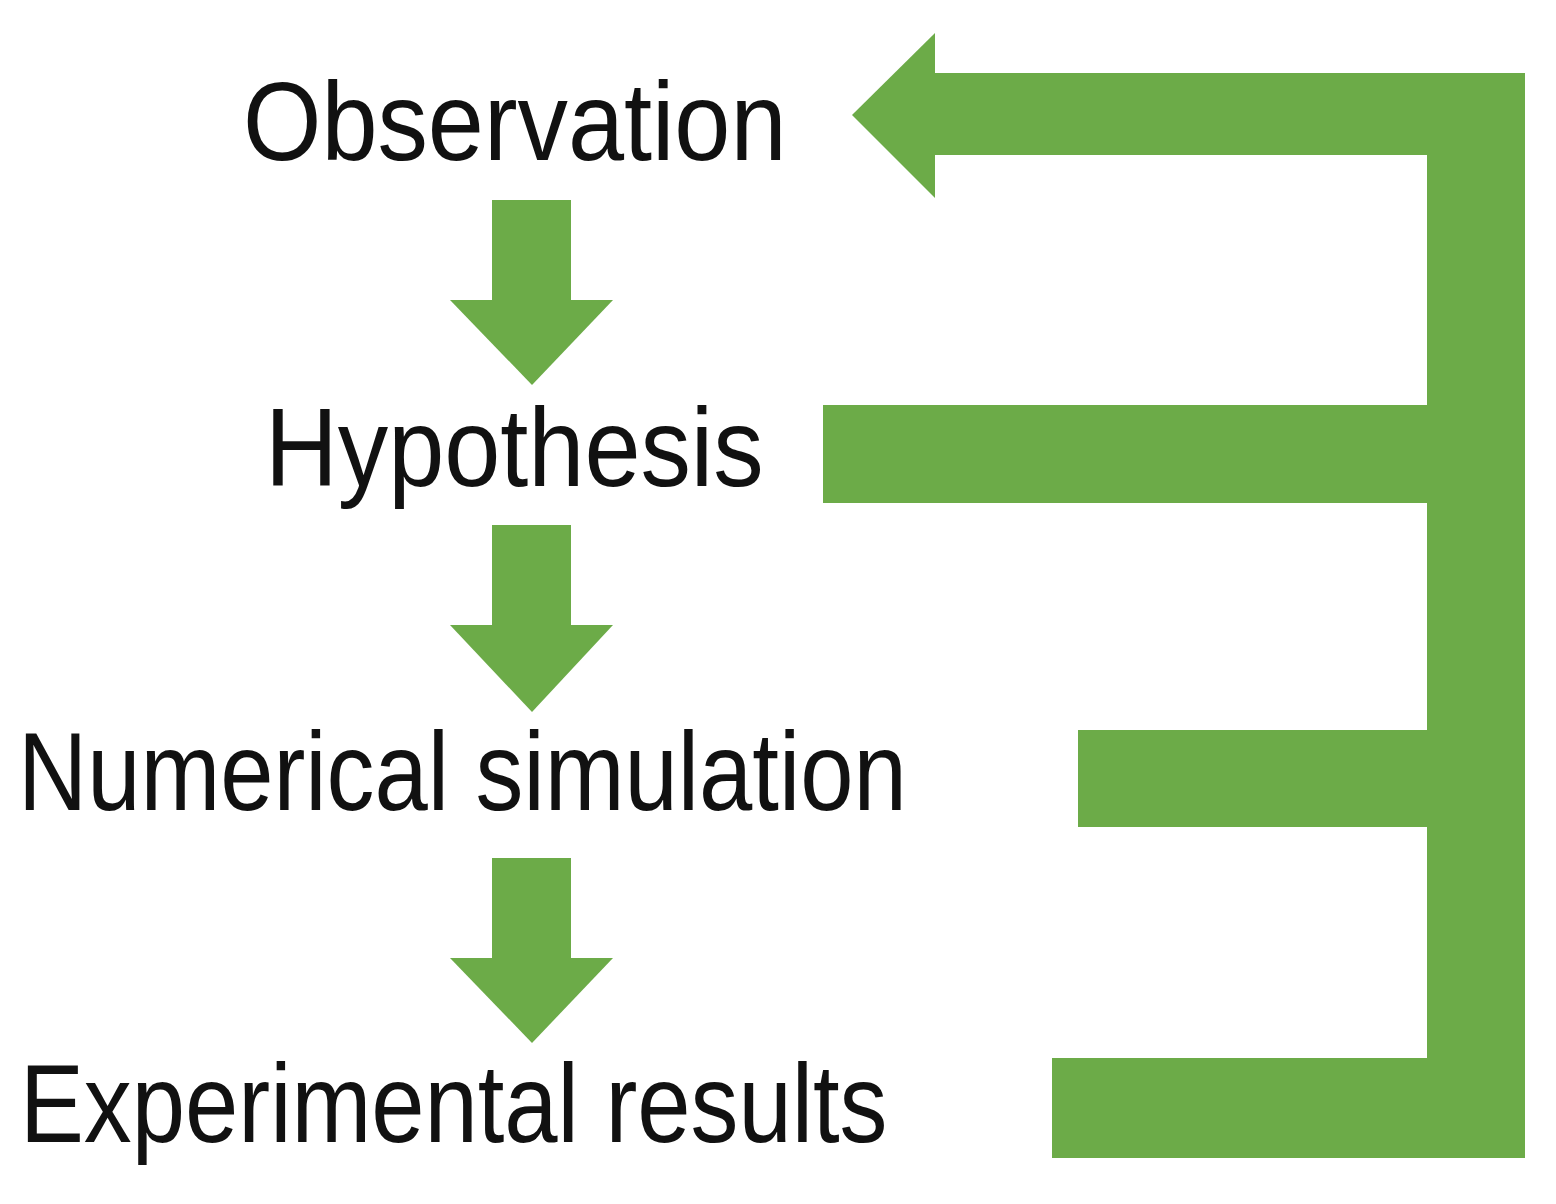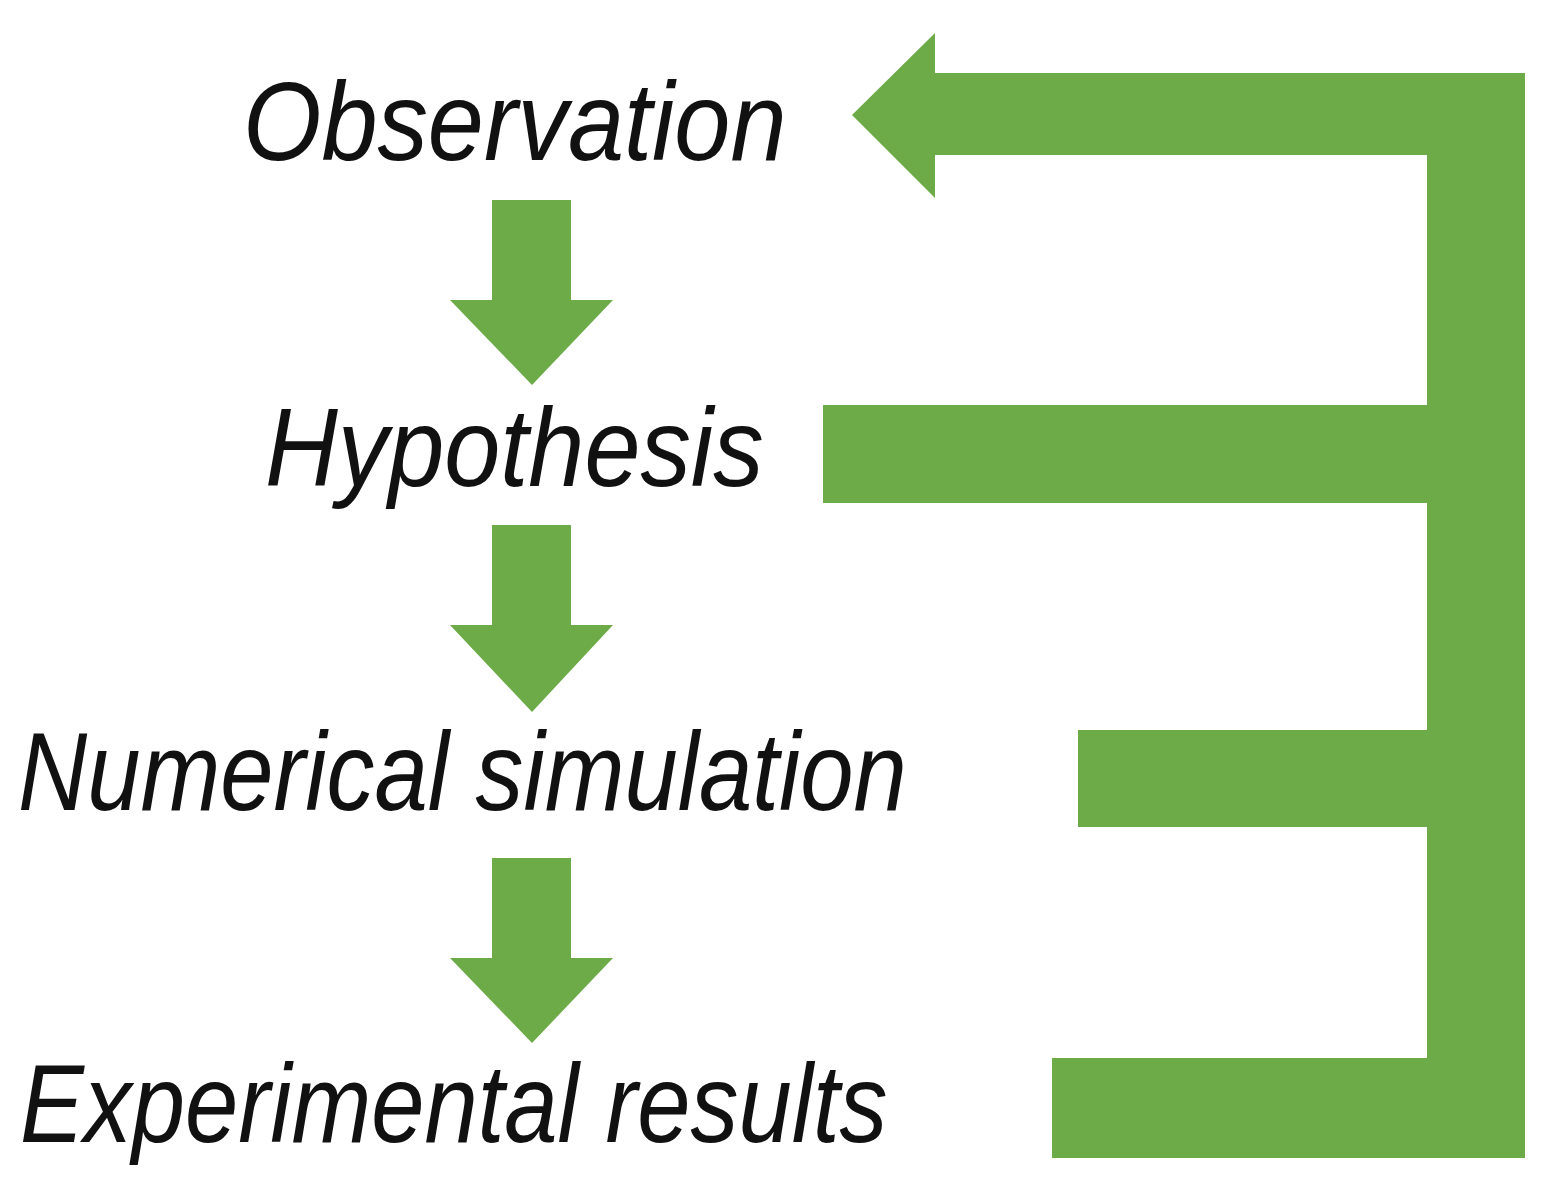--- a/index.html
+++ b/index.html
@@ -7,21 +7,20 @@
     padding: 0;
     background: #ffffff;
   }
   #canvas {
     position: relative;
     width: 1556px;
     height: 1204px;
     background: #ffffff;
     overflow: hidden;
     font-family: "Liberation Sans", "DejaVu Sans", sans-serif;
-    font-style: italic;
   }
   #flow-svg {
     position: absolute;
     left: 0;
     top: 0;
     width: 1556px;
     height: 1204px;
   }
   .stage-label {
     position: absolute;

